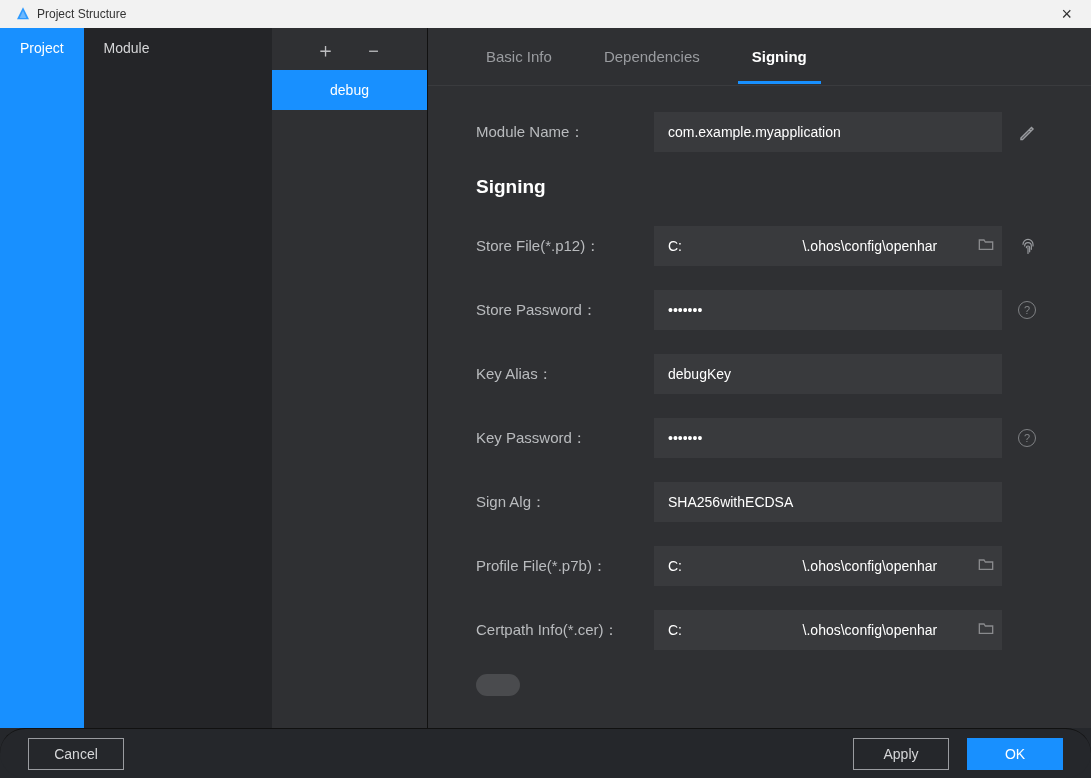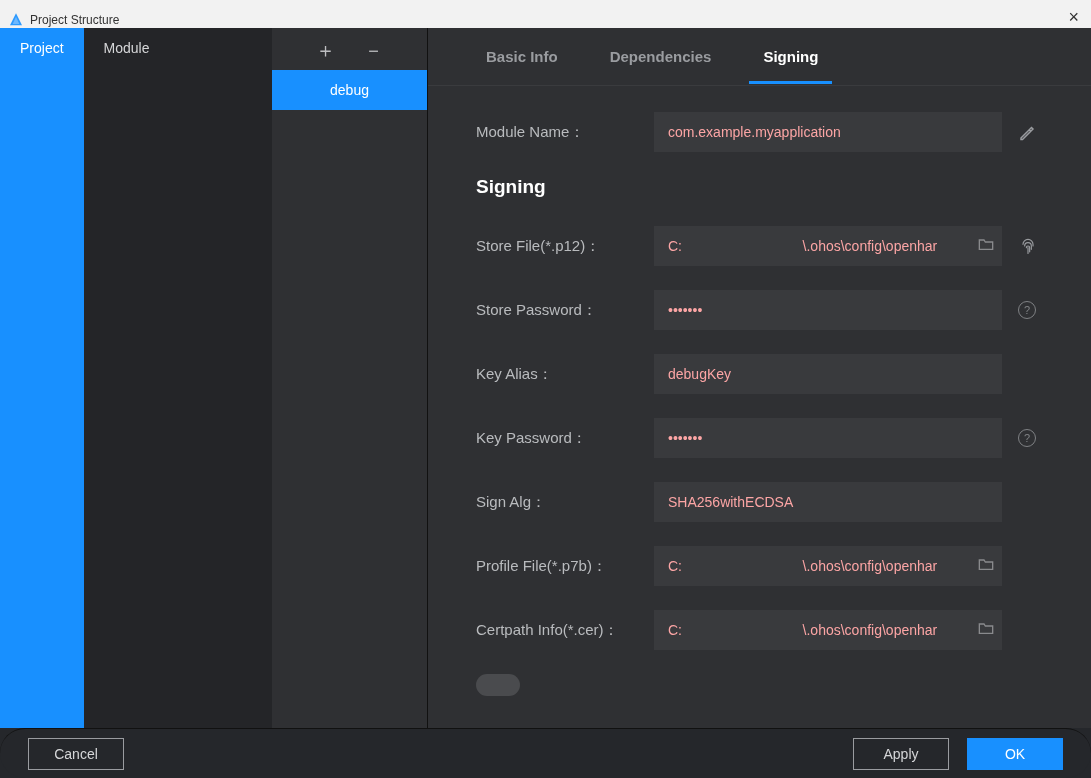--- a/index.html
+++ b/index.html
@@ -1,45 +1,45 @@
 <!DOCTYPE html>
 <html><head>
 <meta charset="utf-8">
 <style>
   * { box-sizing: border-box; margin: 0; padding: 0; font-family: -apple-system, "Segoe UI", Arial, sans-serif; }
   html, body { width: 1091px; height: 778px; background: #25272b; color: #c7c9cc; overflow: hidden; }
 
-  .titlebar { height: 28px; background: #f2f2f2; display: flex; align-items: flex-end; padding: 0 8px; justify-content: space-between; }
+  .titlebar { height: 28px; background: #f2f2f2; display: flex; align-items: center; padding: 0 15px; justify-content: space-between; }
   .titlebar-left { display: flex; align-items: center; gap: 6px; }
   .titlebar-title { color: #333; font-size: 12px; }
   .titlebar-close { color: #333; font-size: 18px; font-weight: 300; padding: 0 4px; cursor: pointer; }
   .logo-icon svg { width: 16px; height: 16px; display: block; }
 
   .body { display: flex; height: 700px; }
   .sidebar { width: 272px; background: #242528; display: flex; flex-direction: row; }
   .sidebar-item { padding: 12px 20px; font-size: 14px; color: #d5d6d8; cursor: pointer; }
   .sidebar-item.active { background: #1890ff; color: #fff; }
 
   .config-col { width: 156px; background: #2f3033; border-right: 1px solid #111; display: flex; flex-direction: column; }
   .config-actions { display: flex; justify-content: center; gap: 28px; padding: 12px 0 10px; }
   .icon-btn { color: #bdbec1; font-size: 20px; line-height: 1; cursor: pointer; }
   .config-item { text-align: center; padding: 12px 0; font-size: 14px; cursor: pointer; }
   .config-item.active { background: #1890ff; color: #fff; }
 
   .main { flex: 1; background: #2f3033; display: flex; flex-direction: column; overflow: hidden; }
   .tabs { display: flex; gap: 36px; padding: 0 50px; height: 58px; align-items: center; border-bottom: 1px solid #3a3b3e; }
-  .tab { color: #9a9ca0; font-size: 15px; padding: 18px 8px; cursor: pointer; position: relative; font-weight: bold; }
+  .tab { color: #9a9ca0; font-size: 15px; padding: 18px 8px; cursor: pointer; position: relative; }
   .tab.active { color: #fff; font-weight: 600; }
   .tab.active::after { content: ""; position: absolute; left: -6px; right: -6px; bottom: -1px; height: 3px; background: #1890ff; }
 
   .form-area { padding: 26px 30px 10px 48px; overflow-y: auto; flex: 1; }
   .form-row { display: flex; align-items: center; margin-bottom: 24px; }
   .form-label { width: 178px; color: #b9bbbe; font-size: 15px; }
   .input-wrap { position: relative; width: 348px; }
-  .input { width: 100%; height: 40px; background: #393a3d; border: none; color: #fca5a5; font-size: 14px; padding: 0 32px 0 14px; outline: none; }
+  .input { width: 100%; height: 40px; background: #393a3d; border: none; color: #ffffff; font-size: 14px; padding: 0 32px 0 14px; outline: none; }
   .input::placeholder { color: #9a9ca0; }
   .trailing-icon { margin-left: 16px; color: #7f8184; cursor: pointer; display: flex; align-items: center; }
   .inside-icon { position: absolute; right: 8px; top: 50%; transform: translateY(-50%); color: #898a8d; }
   .help-icon { width: 18px; height: 18px; border: 1.5px solid #7f8184; border-radius: 50%; display: inline-flex; align-items: center; justify-content: center; font-size: 11px; color: #7f8184; }
 
   .checkrow { display: flex; align-items: center; justify-content: flex-end; gap: 10px; padding-right: 62px; margin-bottom: 34px; }
   .checkbox { width: 18px; height: 18px; background: #1890ff; border-radius: 2px; display: inline-flex; align-items: center; justify-content: center; cursor: pointer; }
   .checkbox svg { width: 12px; height: 12px; }
   .check-label { color: #d5d6d8; font-size: 15px; }
 

